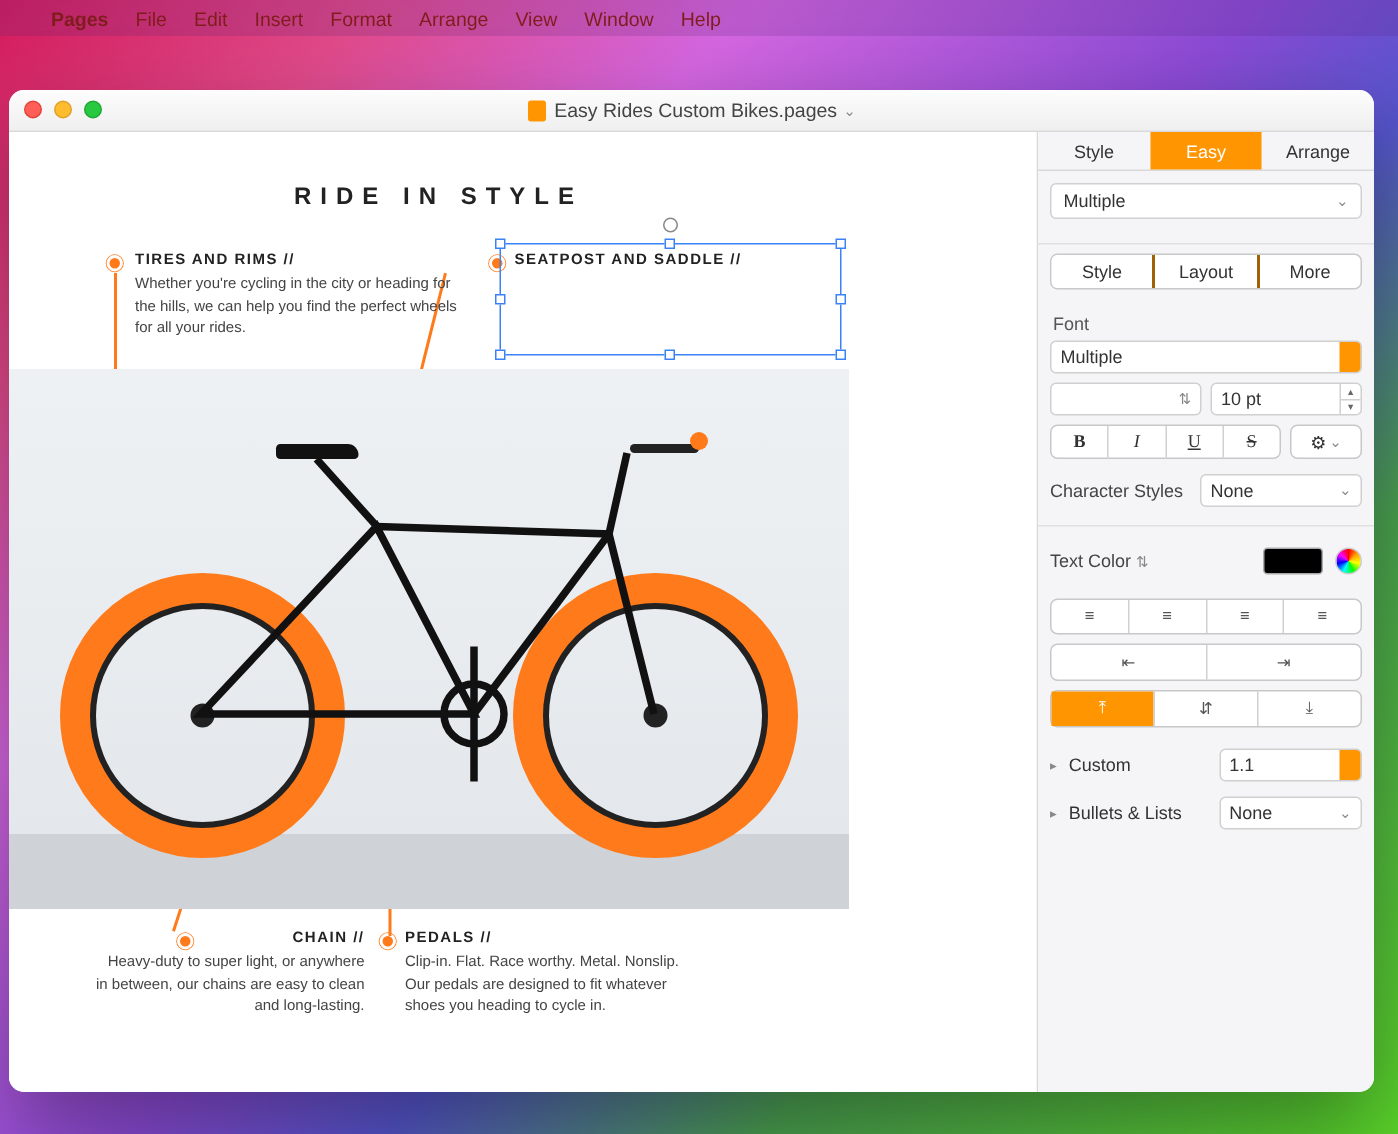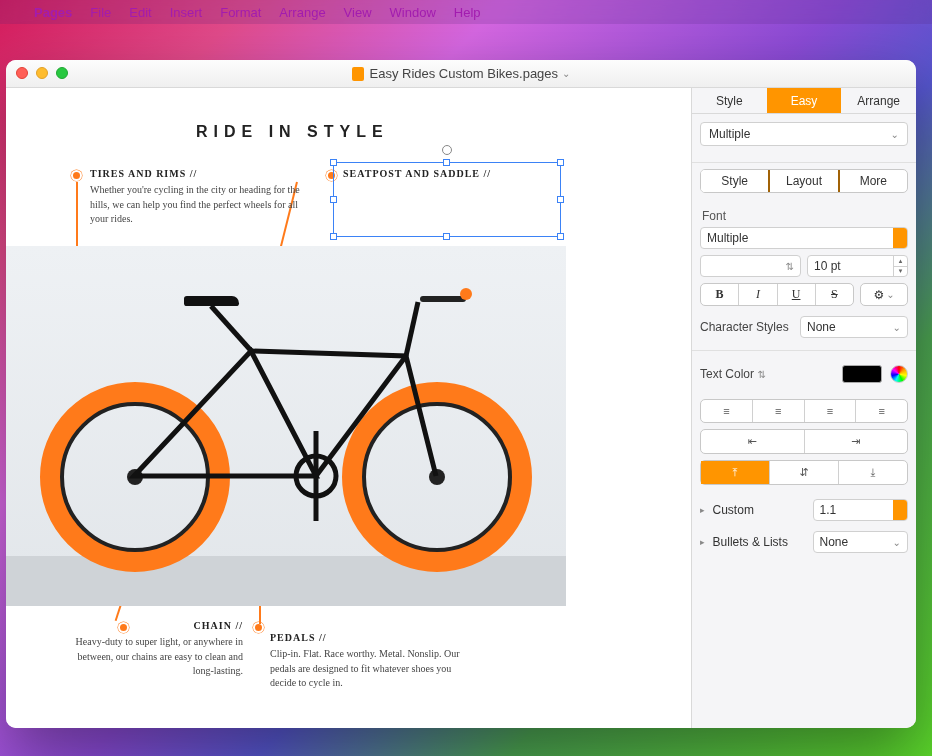--- a/index.html
+++ b/index.html
@@ -5,21 +5,21 @@
   * { box-sizing: border-box; margin: 0; padding: 0; }
   body {
     width: 932px; height: 756px; overflow: hidden;
     font-family: -apple-system, BlinkMacSystemFont, "Helvetica Neue", Arial, sans-serif;
     background: linear-gradient(135deg, #d41c5c 0%, #e04a8a 15%, #d466e0 30%, #8a4ad4 50%, #5555cc 60%, #4aa050 75%, #5ad42a 100%);
     position: relative;
   }
   
   .menubar {
     height: 24px; display:flex; align-items:center; gap:18px;
-    padding:0 16px; color:#a21caf; font-size:13px;
+    padding:0 16px; color:#7f1d1d; font-size:13px;
     background: rgba(80,40,120,0.18); backdrop-filter: blur(10px);
   }
   .menubar .apple { font-size:14px; }
   .menubar .appname { font-weight:600; }
   .menubar span { cursor:default; }
 
   
   .window {
     position:absolute; left:6px; top:60px; width:910px; height:668px;
     background:#f6f6f6; border-radius:10px; box-shadow:0 25px 60px rgba(0,0,0,.35);
@@ -36,27 +36,27 @@
   .t-yel{background:#febc2e;border:0.5px solid #e1a028;}
   .t-grn{background:#28c840;border:0.5px solid #21a733;}
   .doc-icon{width:12px;height:14px;background:#ff9500;border-radius:2px;margin-right:6px;display:inline-block;vertical-align:-2px;}
   .title-chevron{font-size:10px;color:#888;margin-left:4px;}
 
   .body { flex:1; display:flex; }
 
   
   .canvas { flex:1; background:#fff; position:relative; overflow:hidden; }
   .page-title { position:absolute; left:190px; top:35px; font-size:16px; font-weight:700; letter-spacing:6px; color:#222; }
-  .callout { position:absolute; width:220px; font-family:Liberation Serif, serif; }
+  .callout { position:absolute; width:220px; font-family:Liberation Sans, sans-serif; }
   .callout .h { font-size:10px; letter-spacing:1px; font-weight:700; color:#222; margin-bottom:4px;}
   .callout .b { font-size:10px; line-height:1.45; color:#444; }
   .co1{left:84px; top:80px;}
   .co2{left:337px; top:80px;}
   .co3{left:57px; top:532px; width:180px;text-align:right;}
-  .co4{left:264px; top:544px; width:200px;}
+  .co4{left:264px; top:532px; width:200px;}
 
   .selbox{position:absolute;left:327px;top:74px;width:228px;height:75px;border:1px solid #3b82f6;}
   .selhandle{position:absolute;width:7px;height:7px;background:#fff;border:1px solid #3b82f6;}
   .selbox .h1{left:-4px;top:-4px;} .selbox .h2{left:calc(50% - 4px);top:-4px;} .selbox .h3{right:-4px;top:-4px;}
   .selbox .h4{left:-4px;top:calc(50% - 4px);} .selbox .h5{right:-4px;top:calc(50% - 4px);}
   .selbox .h6{left:-4px;bottom:-4px;} .selbox .h7{left:calc(50% - 4px);bottom:-4px;} .selbox .h8{right:-4px;bottom:-4px;}
   .rot{position:absolute;left:calc(50% - 5px);top:-18px;width:10px;height:10px;border:1px solid #888;border-radius:50%;background:#fff;}
 
   .photo{position:absolute;left:0;top:158px;width:560px;height:360px;background:linear-gradient(#eef1f4,#e2e6ea);}
   .floor{position:absolute;left:0;bottom:0;width:100%;height:50px;background:#cfd3d7;}
@@ -171,21 +171,21 @@
       </div>
       <div class="callout co2">
         <div class="h">SEATPOST AND SADDLE //</div>
       </div>
       <div class="callout co3">
         <div class="h">CHAIN //</div>
         <div class="b">Heavy-duty to super light, or anywhere in between, our chains are easy to clean and long-lasting.</div>
       </div>
       <div class="callout co4">
         <div class="h">PEDALS //</div>
-        <div class="b">Clip-in. Flat. Race worthy. Metal. Nonslip. Our pedals are designed to fit whatever shoes you decide to cycle in.</div>
+        <div class="b">Clip-in. Flat. Race worthy. Metal. Nonslip. Our pedals are designed to fit whatever shoes you heading to cycle in.</div>
       </div>
 
       <div class="selbox">
         <div class="rot"></div>
         <div class="selhandle h1"></div>
         <div class="selhandle h2"></div>
         <div class="selhandle h3"></div>
         <div class="selhandle h4"></div>
         <div class="selhandle h5"></div>
         <div class="selhandle h6"></div>

